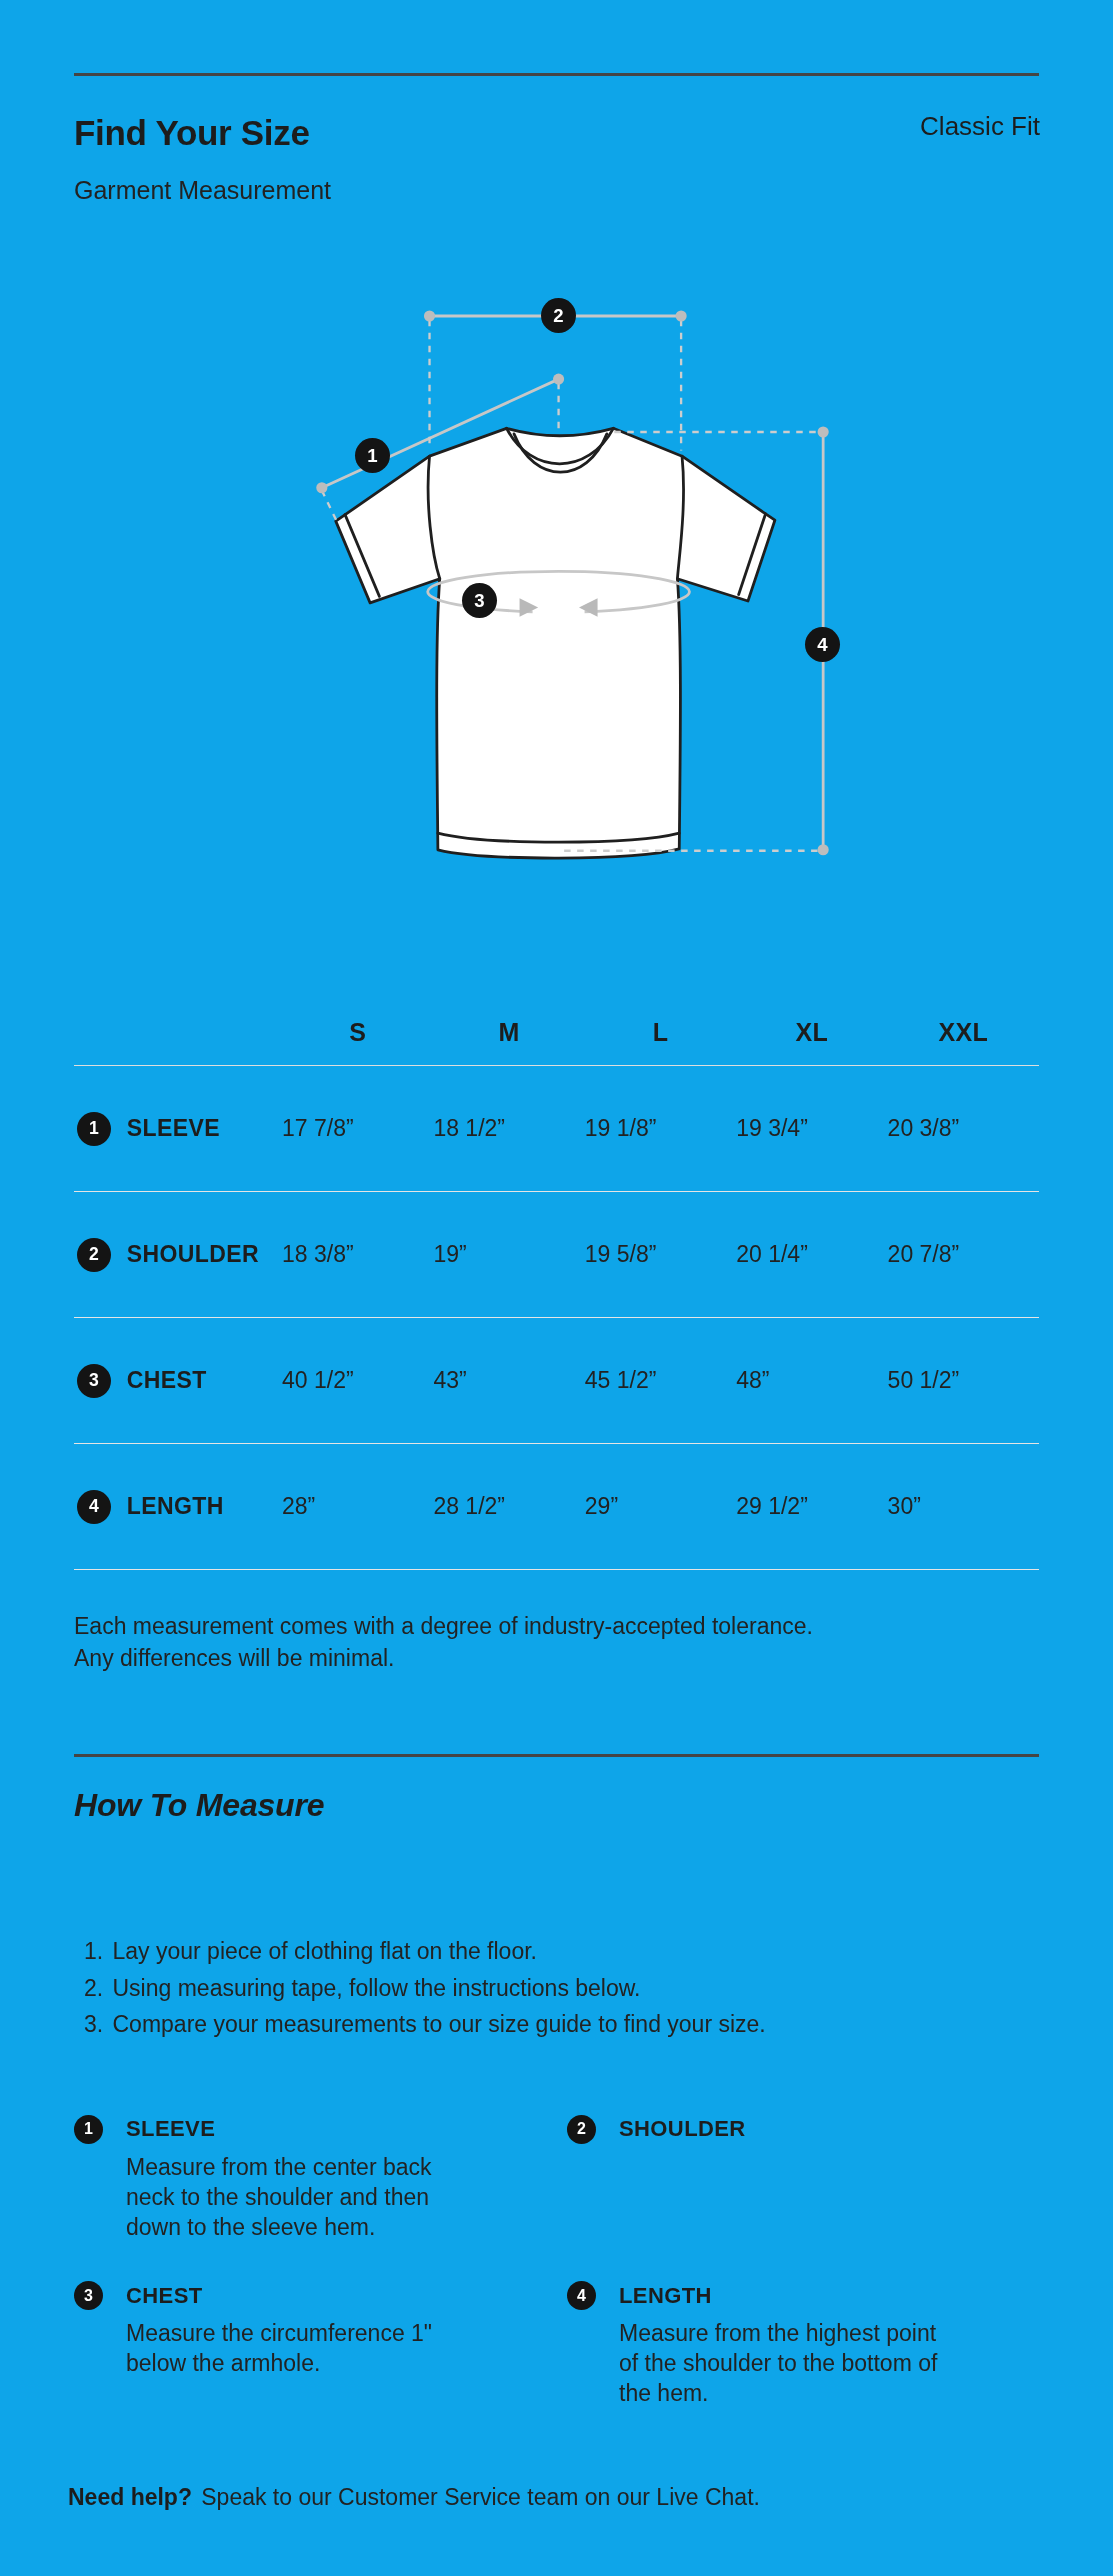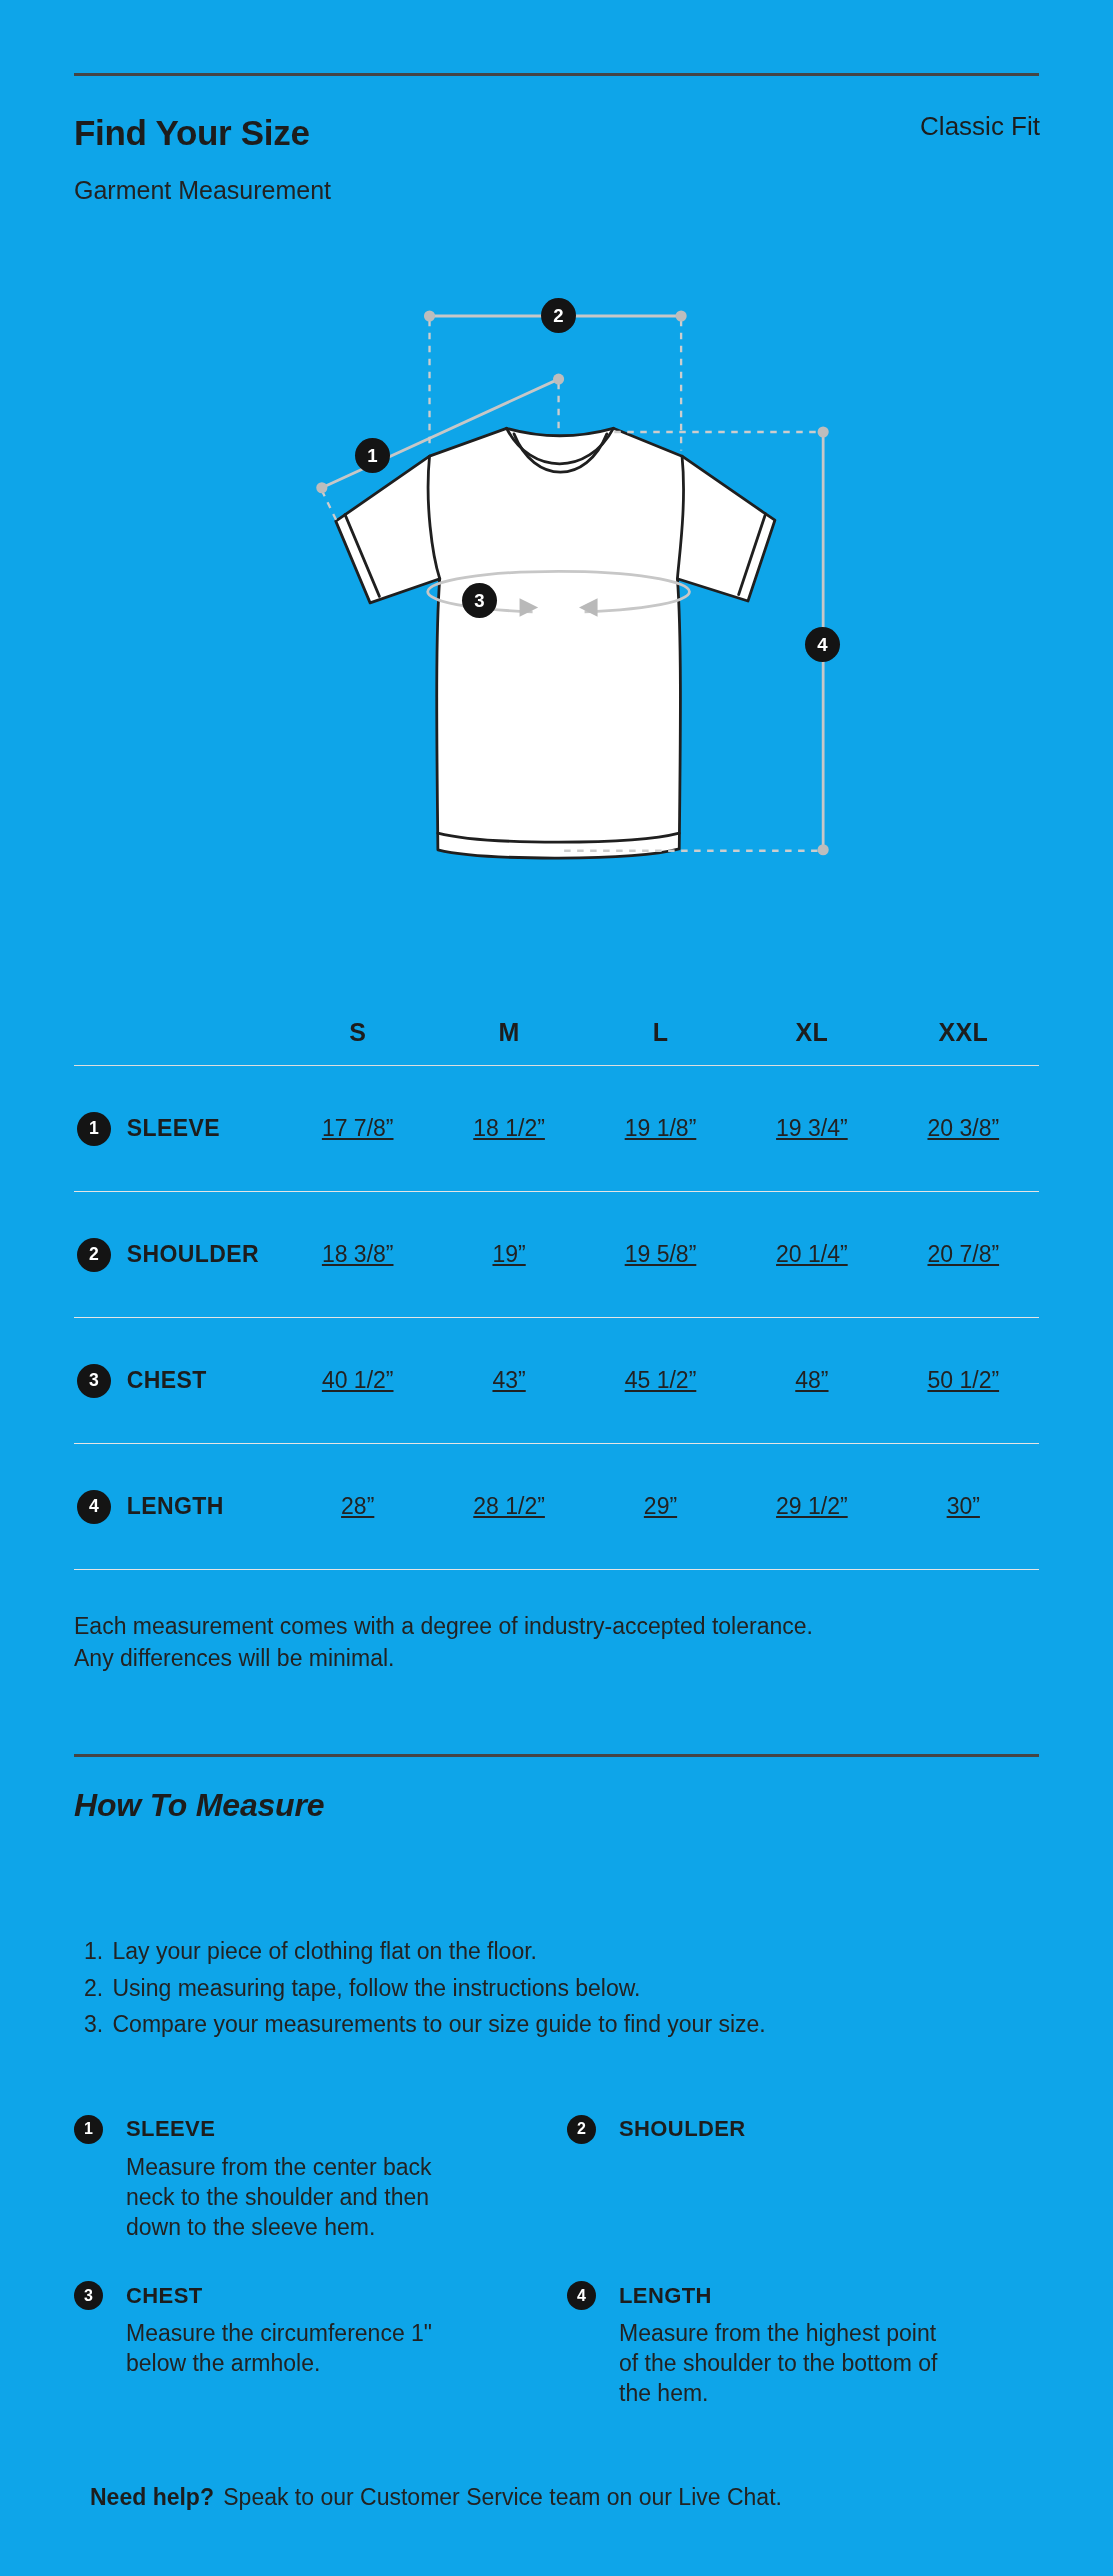--- a/index.html
+++ b/index.html
@@ -25,21 +25,21 @@
   .badge-d.b1{left:114px;top:187px;}
   .badge-d.b2{left:300px;top:47px;}
   .badge-d.b3{left:221px;top:332px;}
   .badge-d.b4{left:564px;top:376px;}
 
   
   .size-table{position:absolute;left:74px;top:1003px;width:965px;}
   .t-head{display:grid;grid-template-columns:208px repeat(5,1fr);border-bottom:1.9px solid #dedede;height:62px;}
   .t-head .t-col{text-align:center;font-size:25px;font-weight:700;padding-top:15px;letter-spacing:0.3px;}
   .t-row{display:grid;grid-template-columns:208px repeat(5,1fr);height:125px;border-bottom:1.9px solid #e5e5e5;align-items:center;}
-  .t-cell{text-align:center;font-size:23px;font-weight:400;color:#222;text-decoration:underline;}
+  .t-cell{font-size:23px;font-weight:400;color:#222;}
   .t-label{display:flex;align-items:center;}
   .badge{
     width:34px;height:34px;border-radius:50%;background:#141414;color:#fff;flex:0 0 auto;
     display:inline-flex;align-items:center;justify-content:center;font-size:17.6px;font-weight:700;margin-left:2.8px;
   }
   .t-label-text{font-weight:700;font-size:23px;letter-spacing:0.4px;margin-left:16px;}
 
   .tolerance{position:absolute;left:74px;top:1610px;font-size:23px;line-height:32px;white-space:pre-line;color:#222;}
 
   
@@ -51,21 +51,21 @@
 
   .details{position:absolute;left:74px;top:2113px;width:965px;display:grid;grid-template-columns:493px auto;row-gap:38px;}
   .detail-head{display:flex;align-items:center;height:32px;}
   .badge-s{
     width:29px;height:29px;border-radius:50%;background:#141414;color:#fff;flex:0 0 auto;
     display:inline-flex;align-items:center;justify-content:center;font-size:16px;font-weight:700;
   }
   .detail-label{font-weight:700;font-size:22px;letter-spacing:0.4px;margin-left:23px;}
   .detail-text{margin-left:52px;margin-top:6.5px;font-size:23px;line-height:30px;white-space:pre-line;color:#222;}
 
-  .footer{position:absolute;left:90px;top:2482px;font-size:23px;line-height:30px;color:#222;}
+  .footer{position:absolute;left:68px;top:2482px;font-size:23px;line-height:30px;color:#222;}
   .footer .nh{font-weight:700;color:#1d1d1d;margin-right:9.3px;}
 </style>
 </head>
 <body>
 
 <div class="page">
 
   <div class="rule-dark rule-top"></div>
 
   <div class="page-title">Find Your Size</div>

